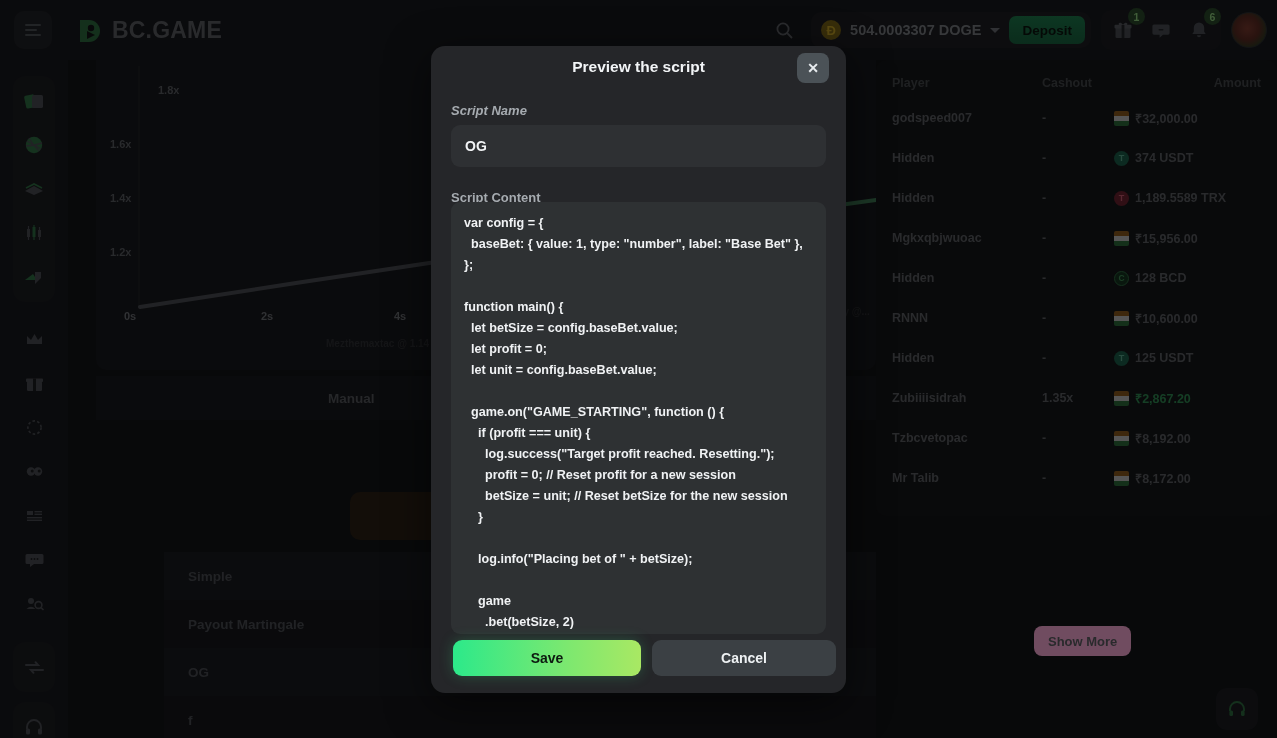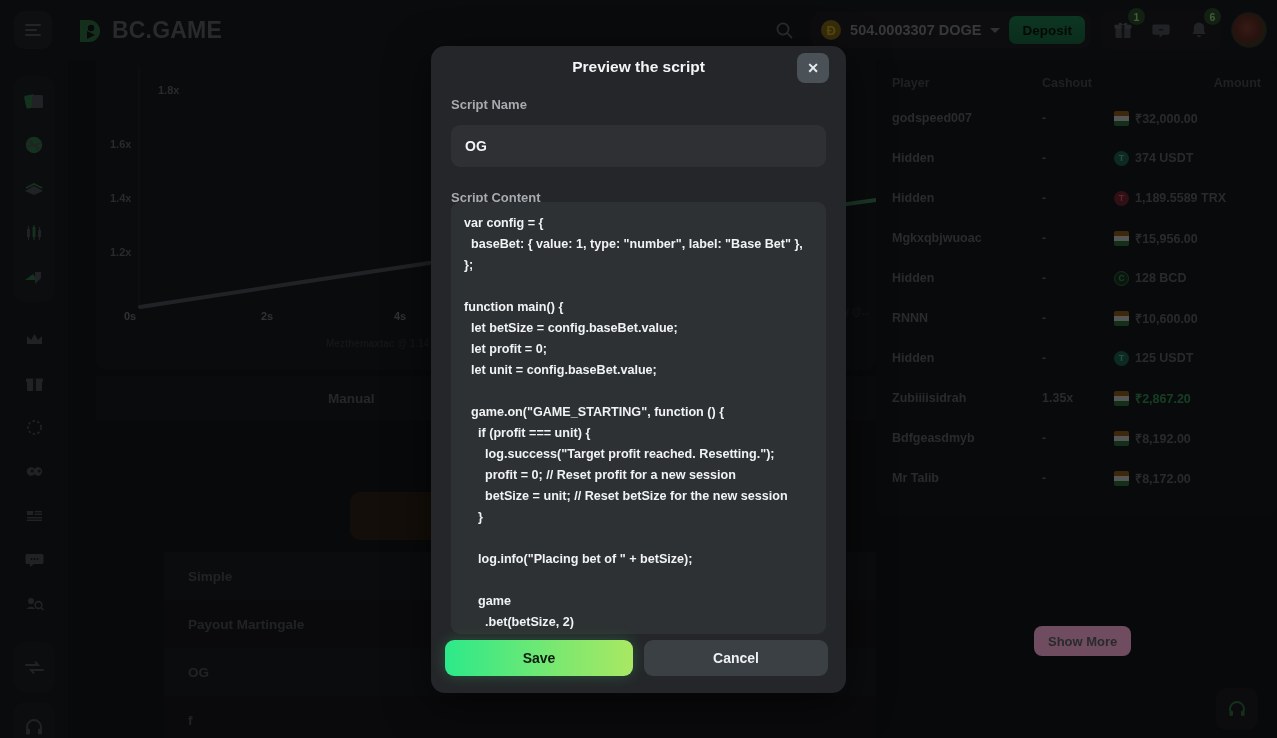--- a/index.html
+++ b/index.html
@@ -150,20 +150,21 @@
     font-size:12.6px; font-weight:700; line-height:21px;
     color:#f0f2f4; white-space:pre-wrap;
   }
   .modal-actions { position:absolute; left:14px; top:594px; display:flex; gap:11px; }
   .btn-save {
     width:188px; height:36px; border-radius:9px;
     background:linear-gradient(90deg,#2ce98a 0%,#7ee86f 62%,#a9e863 100%);
     color:#0d1a10; font-size:14px; font-weight:700;
     display:flex; align-items:center; justify-content:center;
     box-shadow:0 0 14px rgba(60,225,130,.25);
+    margin-left:8px;
   }
   .btn-cancel {
     width:184px; height:36px; border-radius:9px; background:#3b4044;
     color:#eef1f3; font-size:14px; font-weight:700;
     display:flex; align-items:center; justify-content:center;
   }
 </style>
 </head>
 <body>
 
@@ -494,21 +495,21 @@
         </div>
         <div class="brow">
           <div class="c-player">Zubiiiisidrah</div>
           <div class="c-cash">1.35x</div>
           <div class="c-amt win">
               <span class="cico inr"></span>
               <span>₹2,867.20</span>
             </div>
         </div>
         <div class="brow">
-          <div class="c-player">Bdfgeasdmyb</div>
+          <div class="c-player">Tzbcvetopac</div>
           <div class="c-cash">-</div>
           <div class="c-amt">
               <span class="cico inr"></span>
               <span>₹8,192.00</span>
             </div>
         </div>
         <div class="brow">
           <div class="c-player">Mr Talib</div>
           <div class="c-cash">-</div>
           <div class="c-amt">
@@ -529,21 +530,21 @@
         </svg>
     </div>
   </div>
 
   <div class="overlay"></div>
 
   <div class="modal">
     <div class="modal-title">Preview the script</div>
     <div class="modal-close">✕</div>
 
-    <div class="field-label" style="left:20px;top:51px;">Script Name</div>
+    <div class="field-label" style="left:20px;top:57px;font-style:italic;">Script Name</div>
     <div class="name-input">OG</div>
 
     <div class="field-label" style="left:20px;top:130px;margin-top:14px;">Script Content</div>
     <div class="code-box">
       <div class="code">var config = {
   baseBet: { value: 1, type: "number", label: "Base Bet" },
 };
 
 function main() {
   let betSize = config.baseBet.value;

